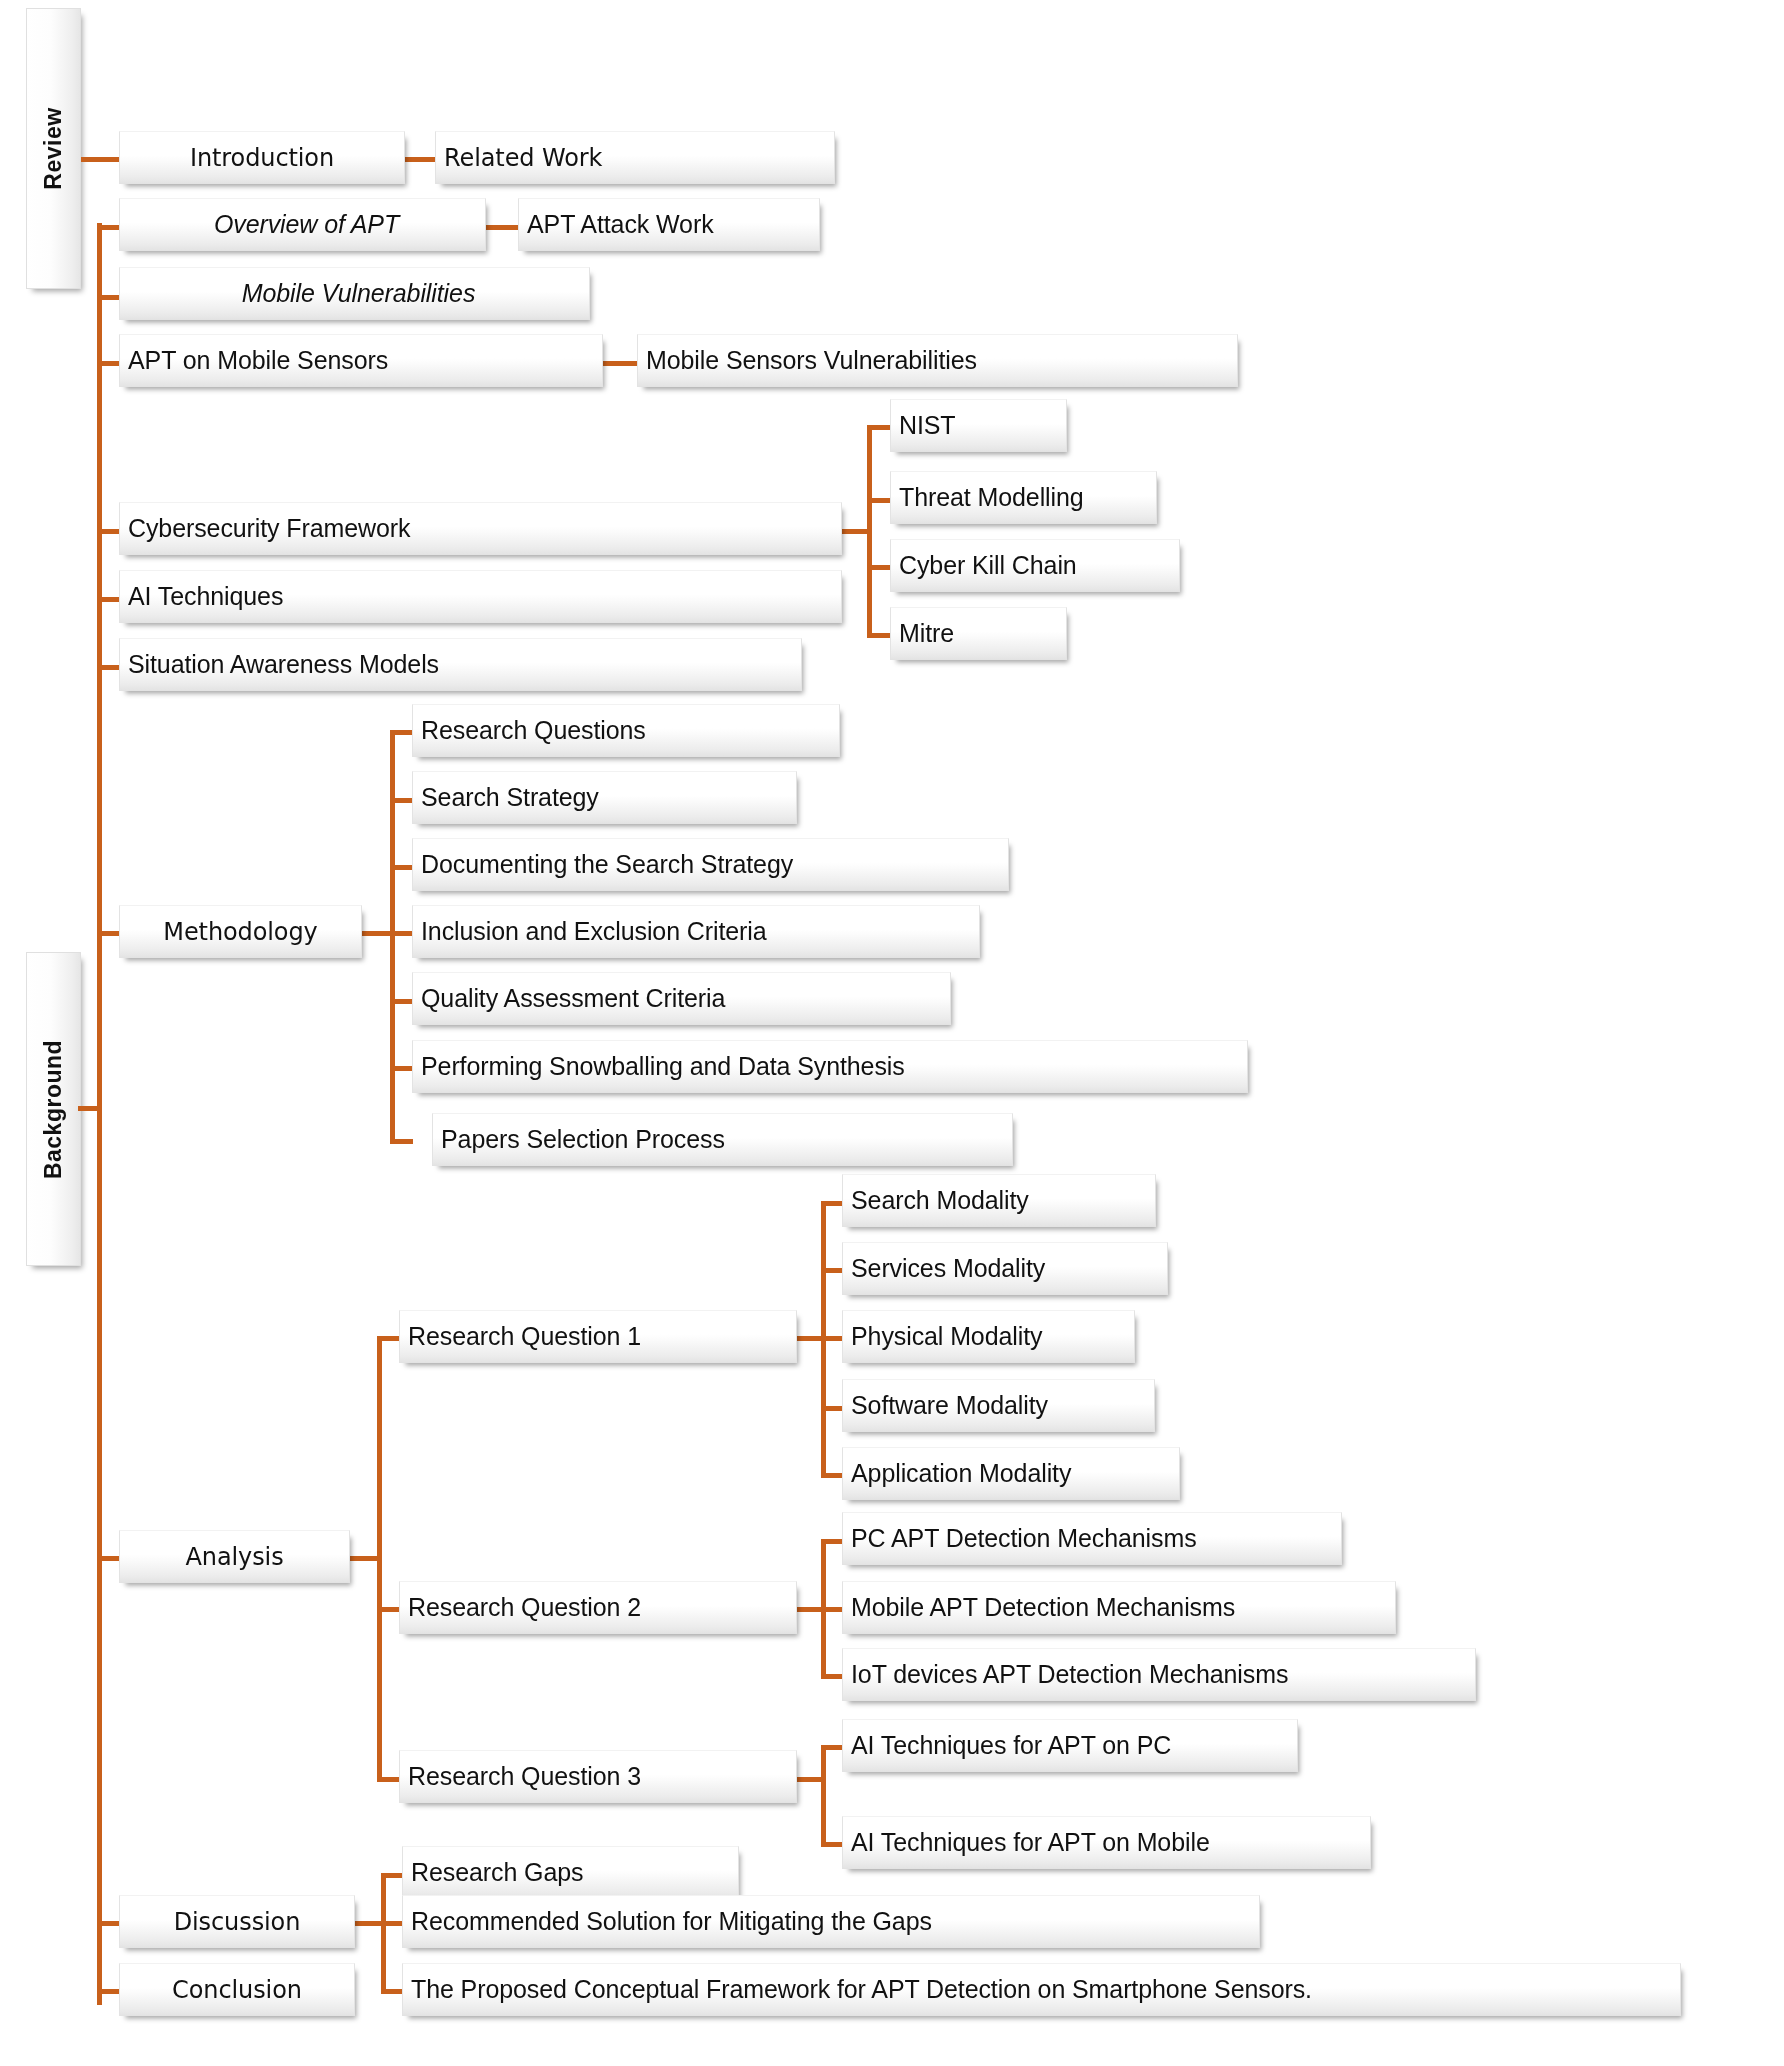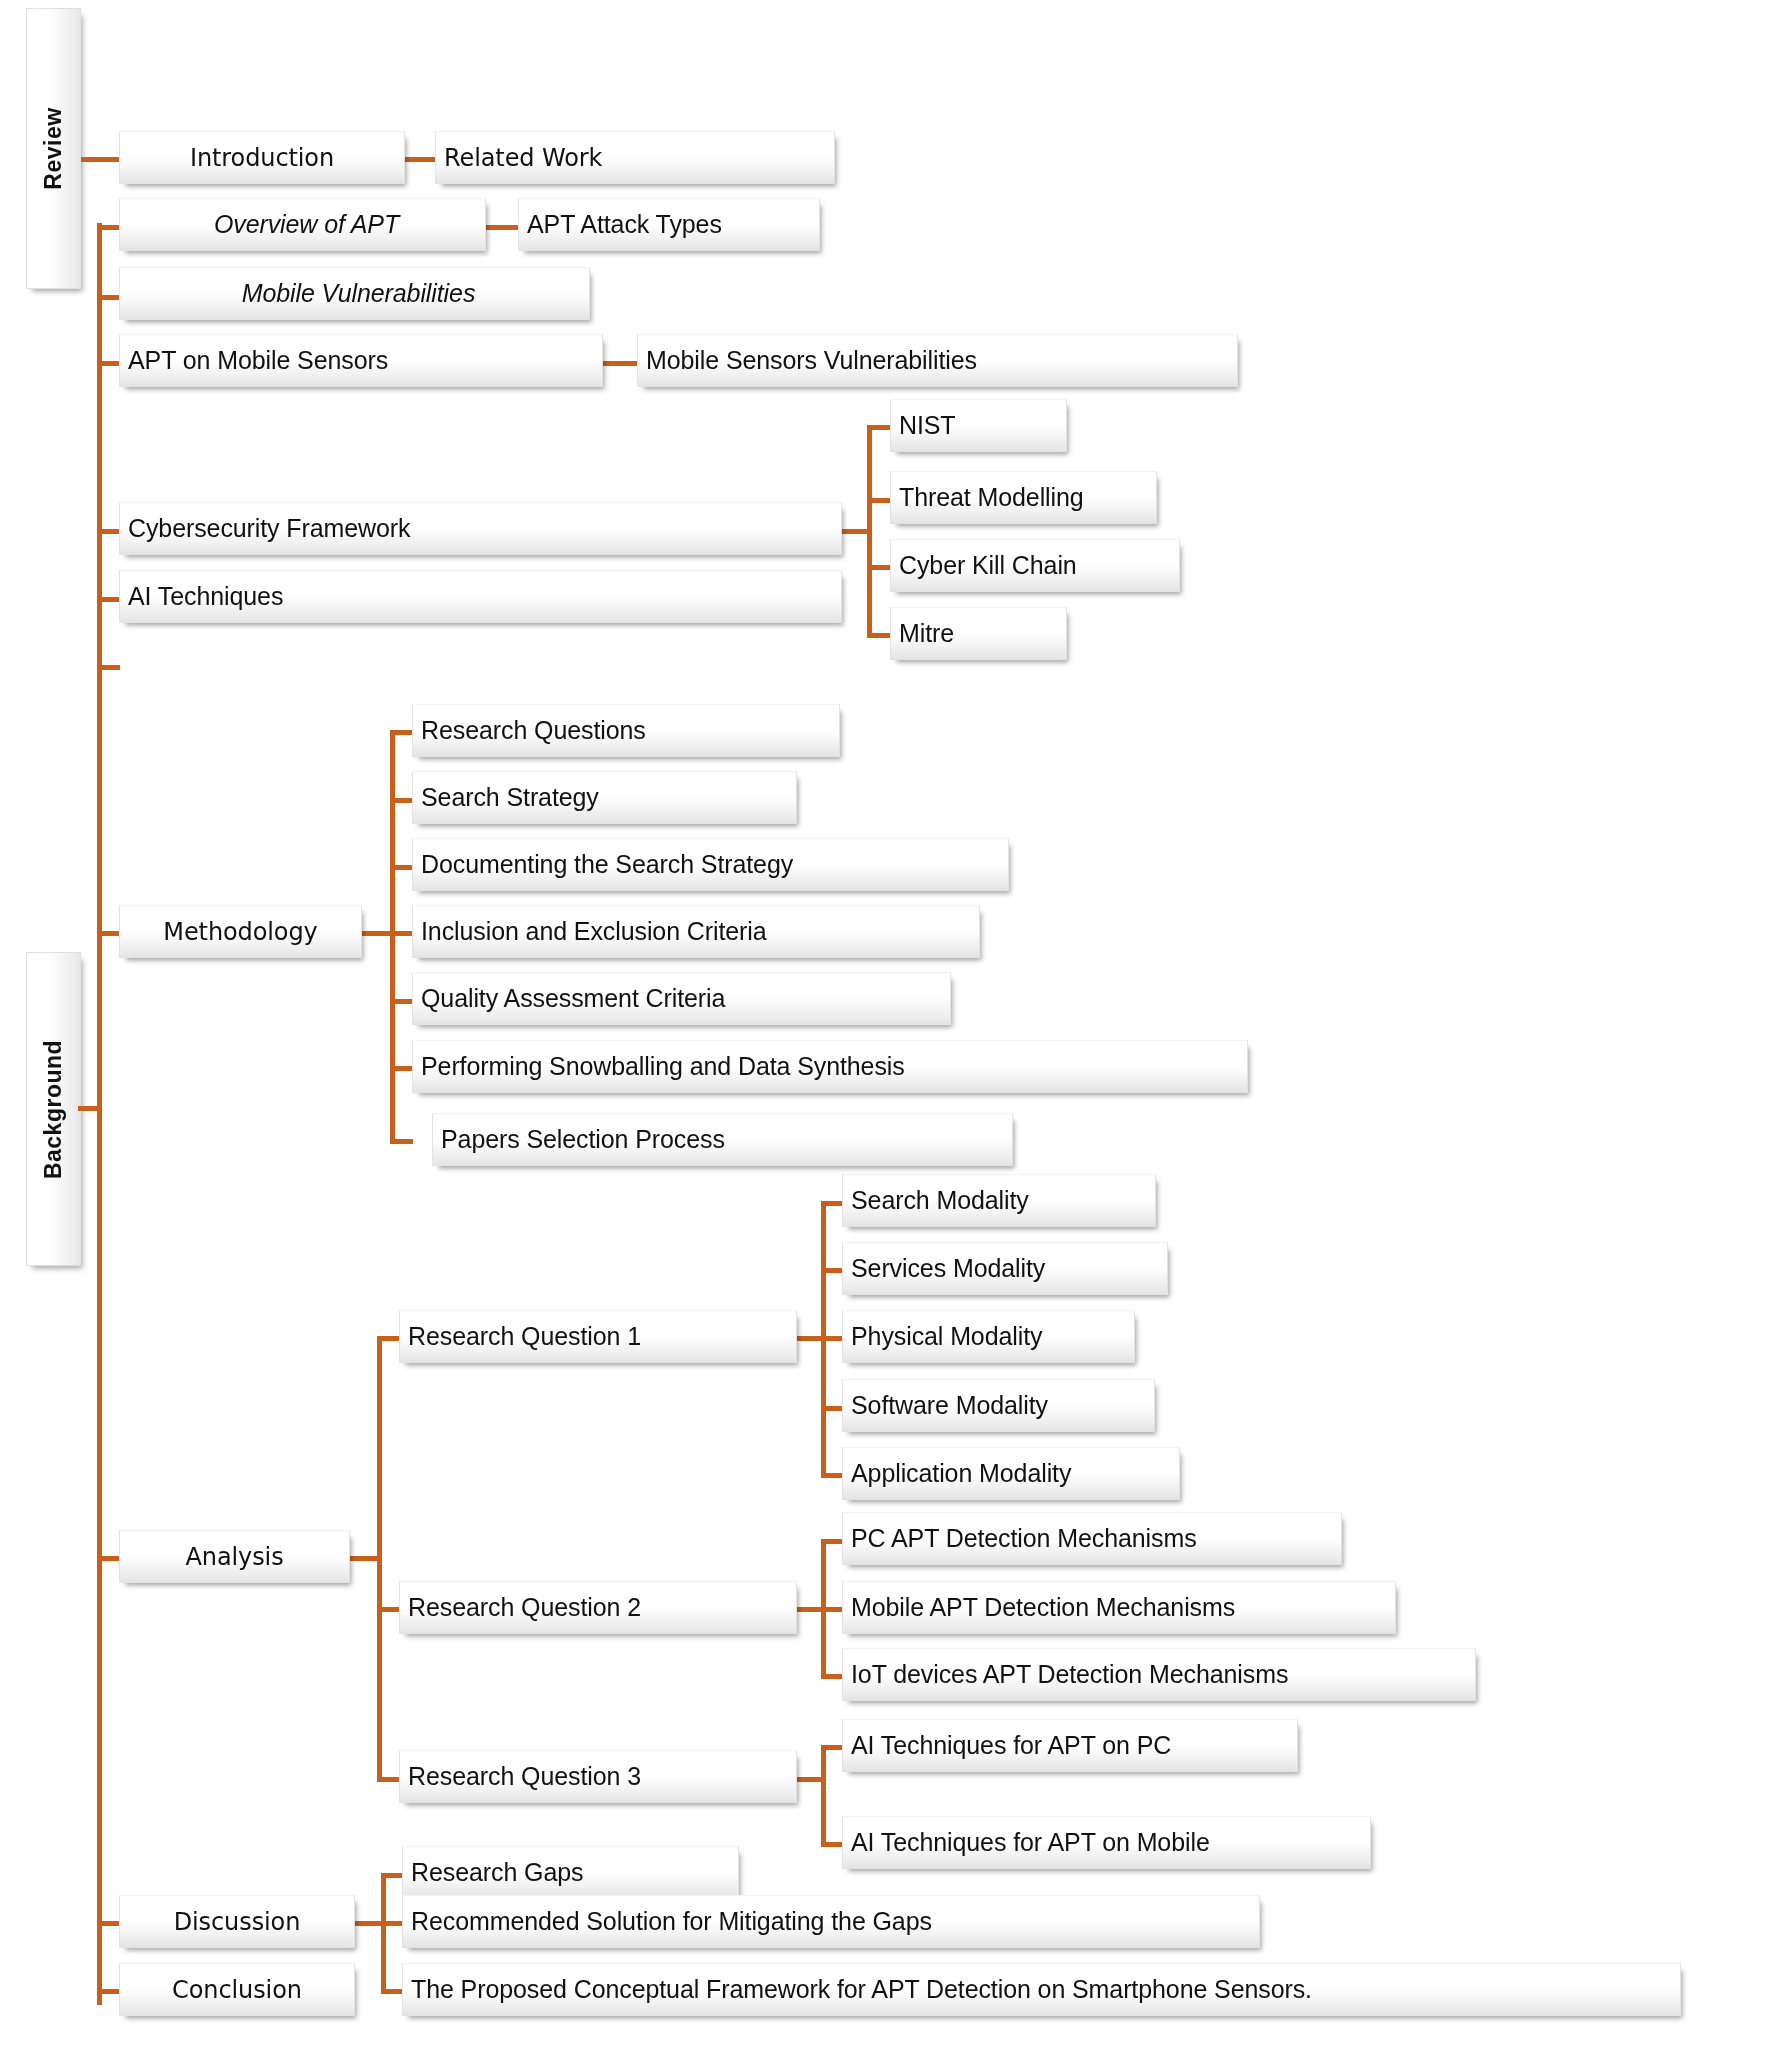--- a/index.html
+++ b/index.html
@@ -177,20 +177,23 @@
   </div>
 
   <div class="node left cond" style="left:119px; top:502px; width:723px; height:53px; font-size:25px;">
     <span class="txt">Cybersecurity Framework</span>
   </div>
 
   <div class="node left cond" style="left:119px; top:570px; width:723px; height:53px; font-size:25px;">
     <span class="txt">AI Techniques</span>
   </div>
 
+  <div class="node left cond" style="left:119px; top:638px; width:683px; height:53px; font-size:25px;">
+    <span class="txt">Situation Awareness Models</span>
+  </div>
 
   <div class="node center plain" style="left:119px; top:905px; width:243px; height:53px; font-size:24px;">
     <span class="txt">Methodology</span>
   </div>
 
   <div class="node center plain" style="left:119px; top:1530px; width:231px; height:53px; font-size:24px;">
     <span class="txt">Analysis</span>
   </div>
 
   <div class="node center plain" style="left:119px; top:1895px; width:236px; height:53px; font-size:24px;">
@@ -199,21 +202,21 @@
 
   <div class="node center plain" style="left:119px; top:1963px; width:236px; height:53px; font-size:24px;">
     <span class="txt">Conclusion</span>
   </div>
 
   <div class="node left plain" style="left:435px; top:131px; width:400px; height:53px; font-size:24px;">
     <span class="txt">Related Work</span>
   </div>
 
   <div class="node left cond" style="left:518px; top:198px; width:302px; height:53px; font-size:25px;">
-    <span class="txt">APT Attack Types</span>
+    <span class="txt">APT Attack Work</span>
   </div>
 
   <div class="node left cond" style="left:637px; top:334px; width:601px; height:53px; font-size:25px;">
     <span class="txt">Mobile Sensors Vulnerabilities</span>
   </div>
 
   <div class="node left cond" style="left:890px; top:399px; width:177px; height:53px; font-size:25px;">
     <span class="txt">NIST</span>
   </div>
   <div class="node left cond" style="left:890px; top:471px; width:267px; height:53px; font-size:25px;">

